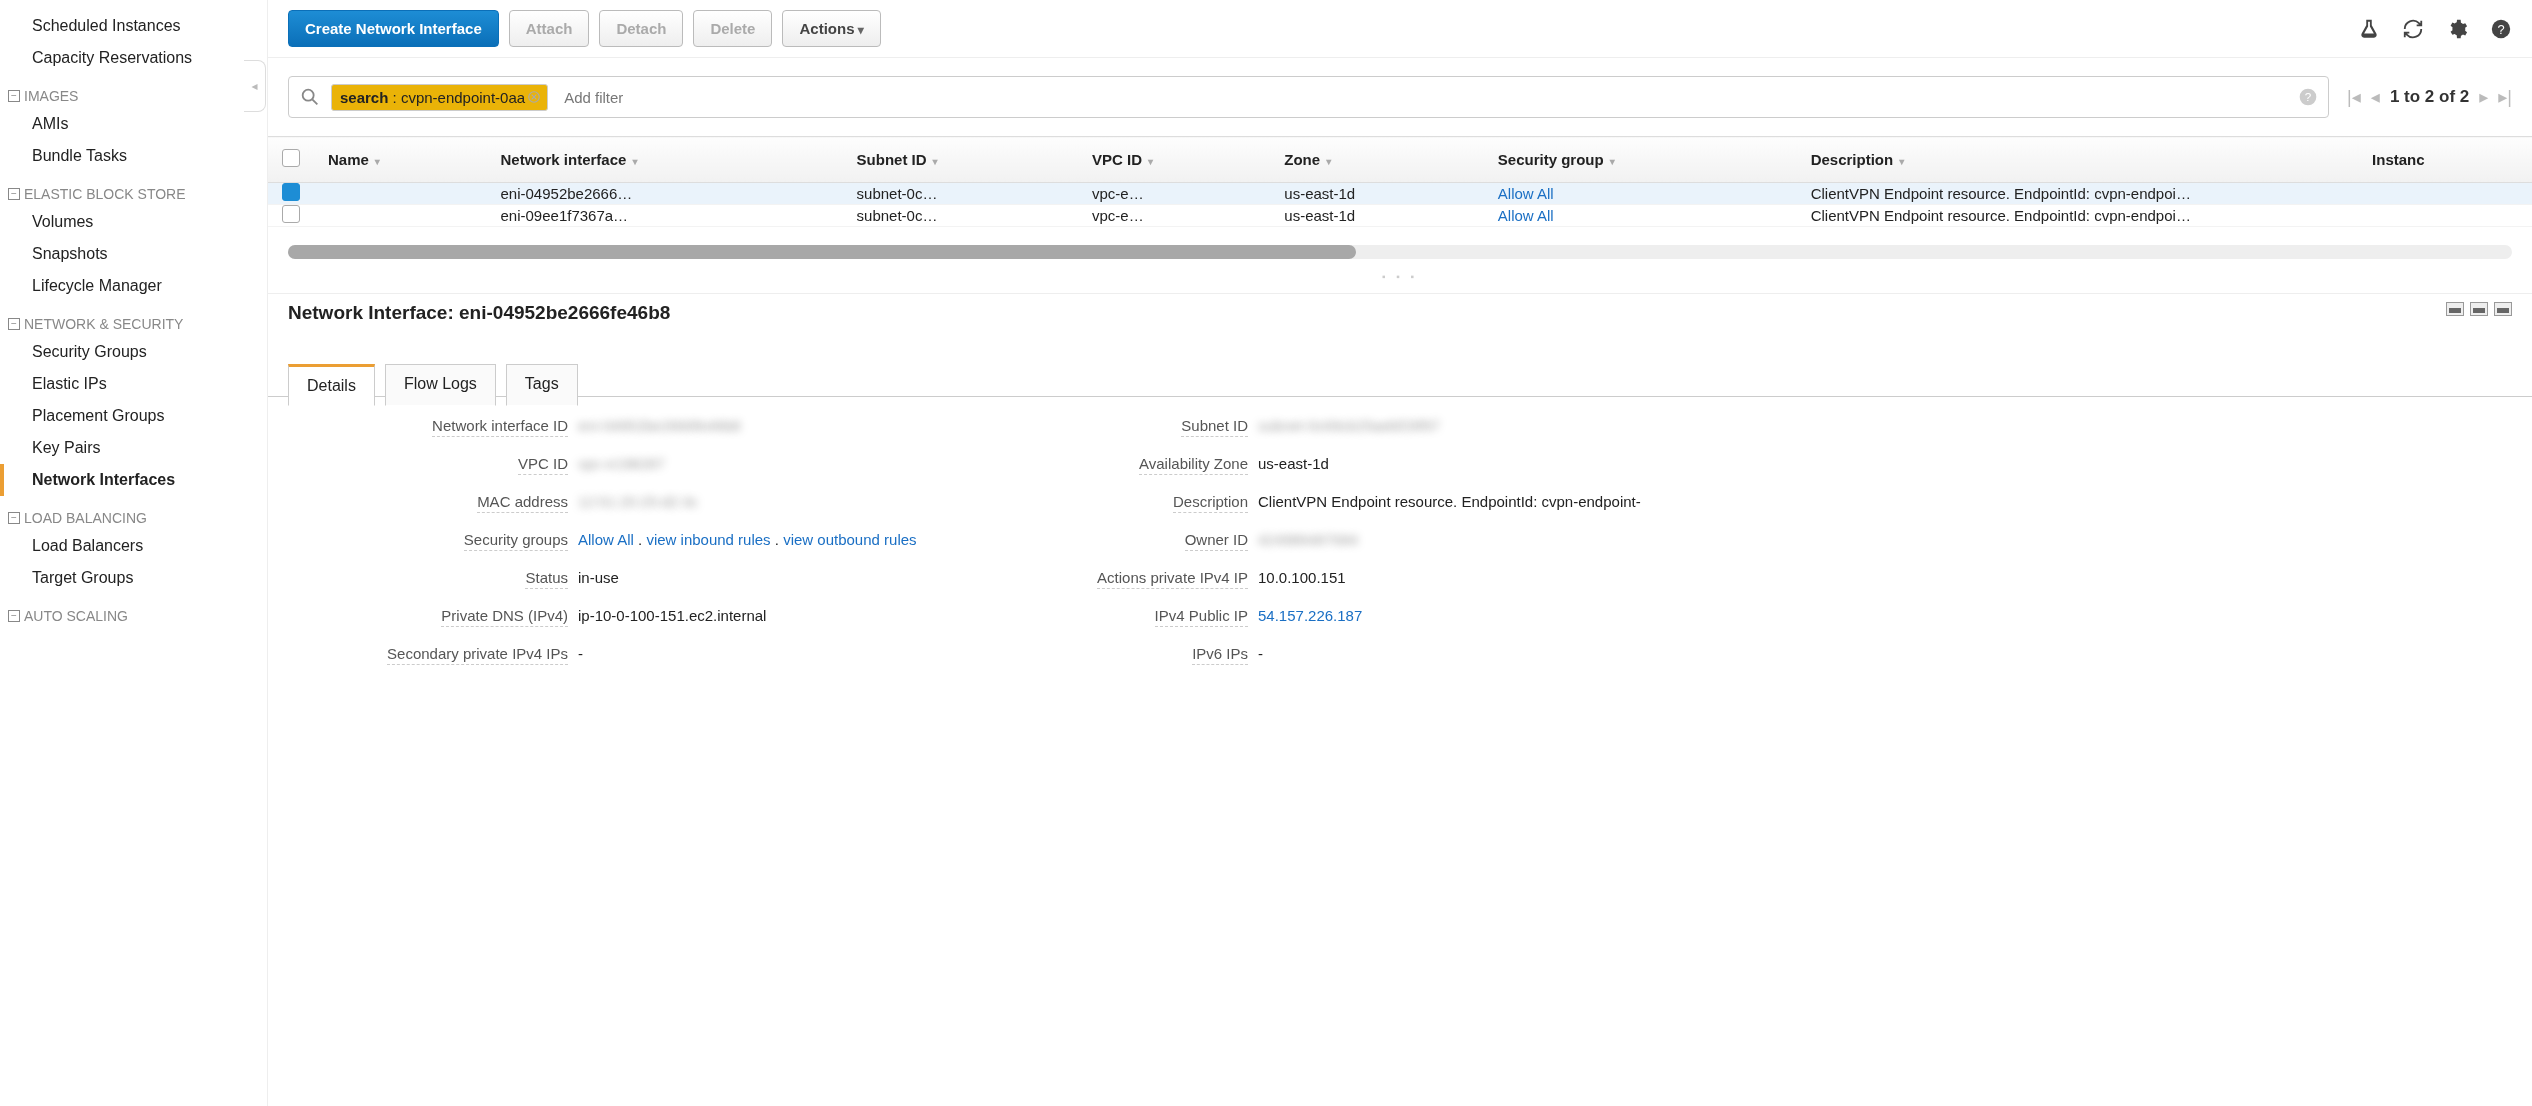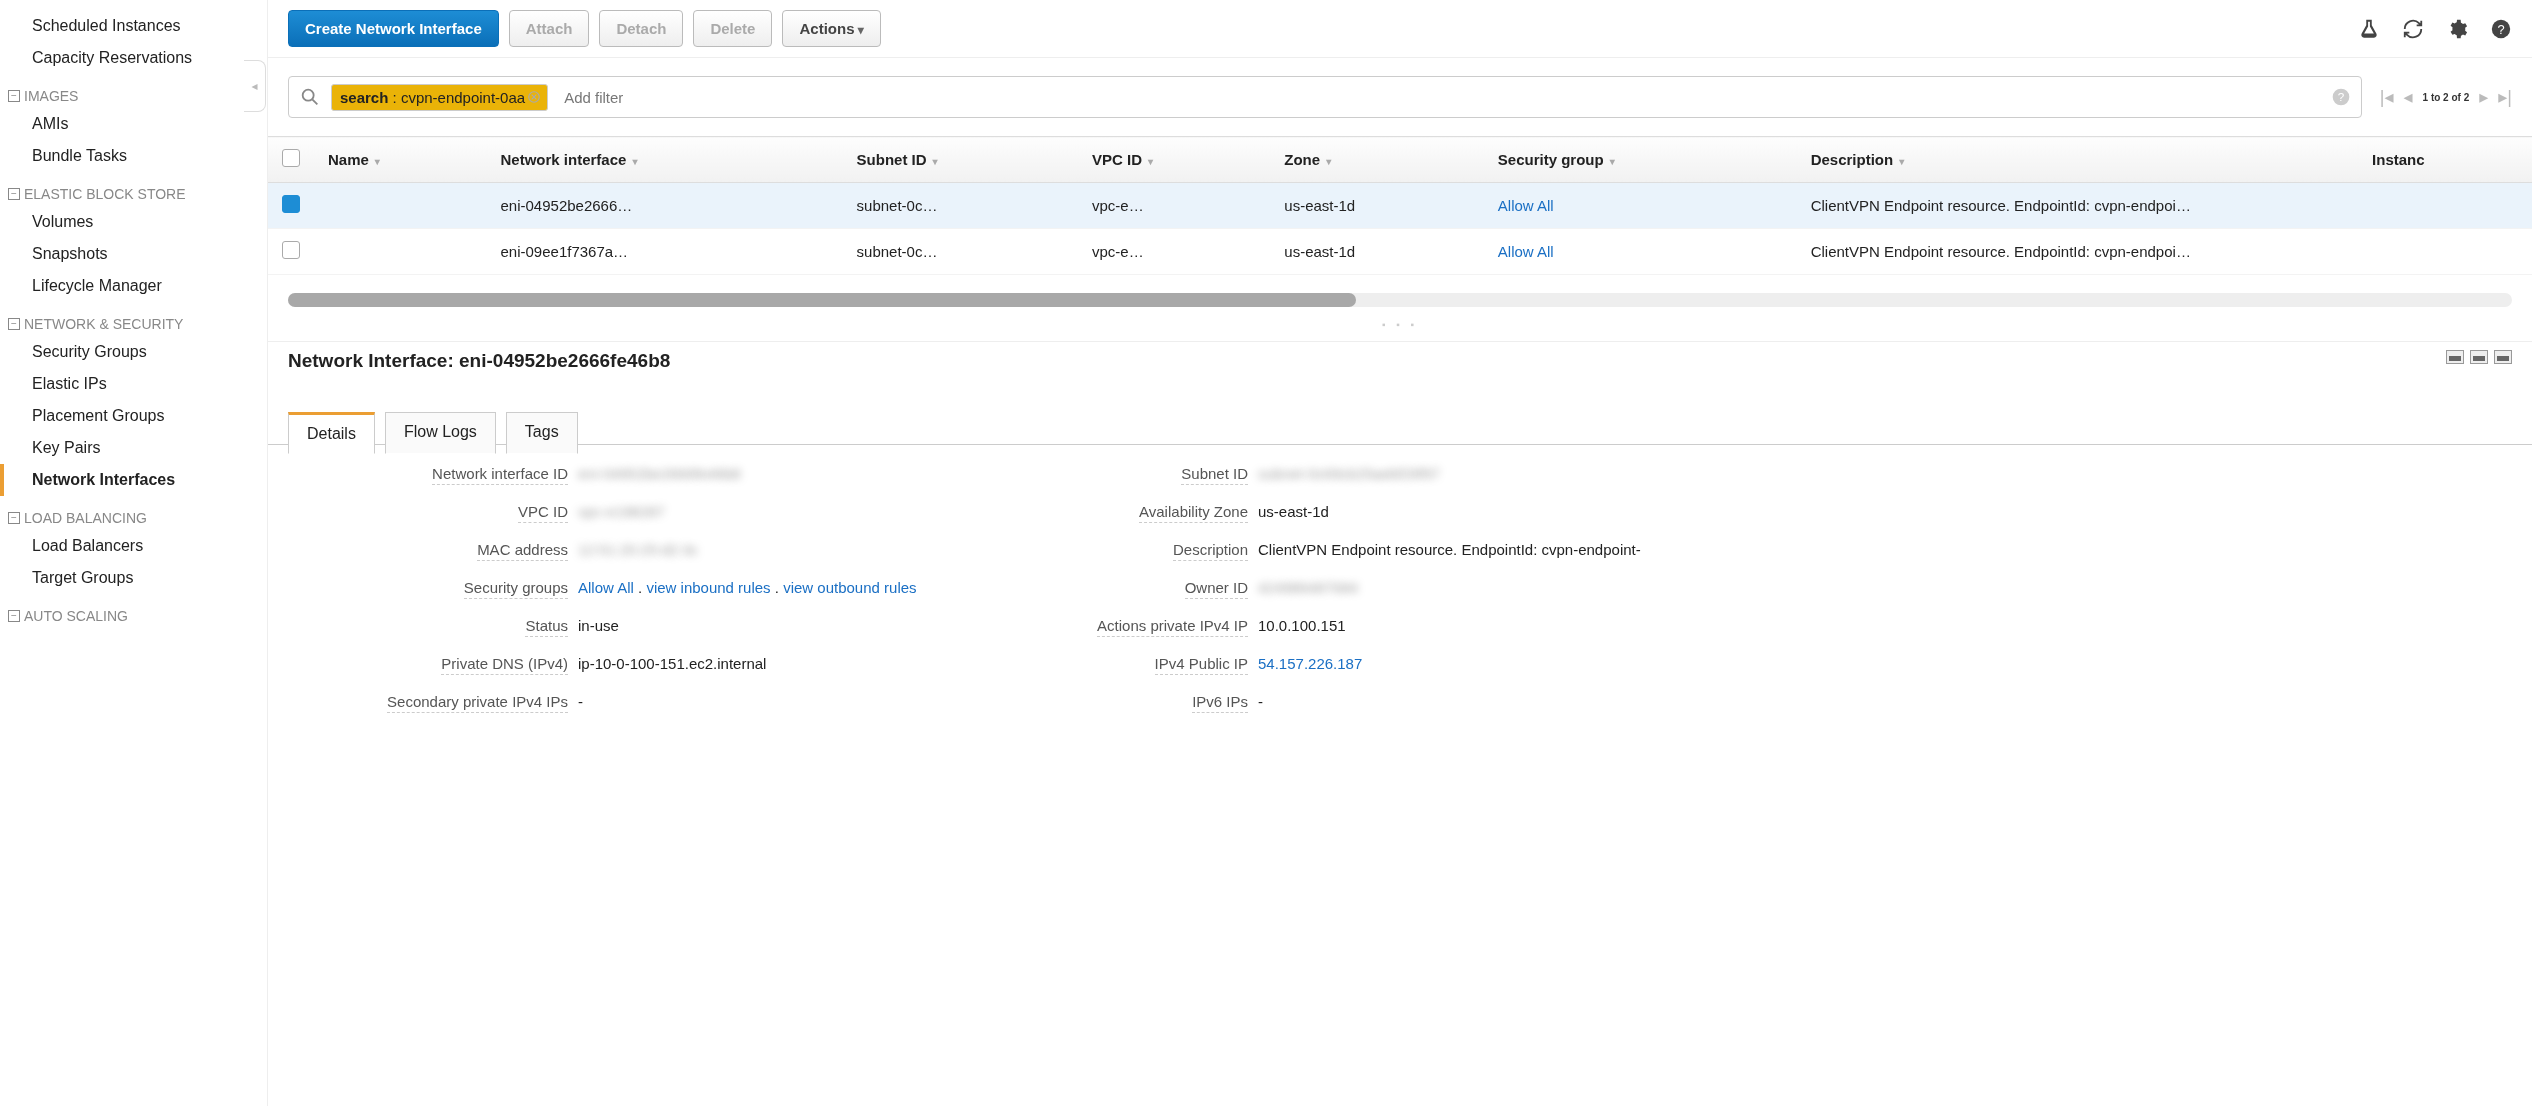--- a/index.html
+++ b/index.html
@@ -21,26 +21,26 @@
 .searchbar-row { padding: 10px 20px; display:flex; align-items:center; gap:18px; }
 .searchbar { flex:1; display:flex; align-items:center; border:1px solid #ccc; border-radius:4px; height:42px; padding:0 10px; background:#fff;}
 .searchbar .mag { width:22px; height:22px; color:#888; flex-shrink:0;}
 .search-tag { margin-left:10px; border:1px solid #ccc; border-radius:3px; padding:4px 22px 4px 8px; font-size:15px; position:relative; background:#eab308;}
 .search-tag b{font-weight:700;}
 .search-tag .x { position:absolute; right:6px; top:50%; transform:translateY(-50%); width:14px; height:14px; color:#aaa; cursor:pointer;}
 .addfilter { margin-left:16px; color:#777; font-size:15px;}
 .searchbar .help { margin-left:auto; width:20px; height:20px; color:#aaa;}
 .pager { display:flex; align-items:center; gap:10px; color:#555;}
 .pager .nav { font-size:18px; color:#bbb; cursor:default;}
-.pager .label { font-size:10px; font-weight:600; color:#333;}
+.pager .label { font-size:17px; font-weight:600; color:#333;}
 .table-wrap { overflow:hidden; }
 .tbl { width:100%; border-collapse:collapse; }
 .tbl th { text-align:left; font-weight:700; font-size:15px; padding:12px 14px; background:linear-gradient(#fdfdfd,#f1f1f1); border-top:1px solid #ddd; border-bottom:1px solid #ddd; white-space:nowrap; position:relative;}
 .tbl th .sort::after{content:"\25BE"; color:#aaa; font-size:10px; margin-left:6px;}
-.tbl td { padding:12px 14px; border-bottom:1px solid #f3f3f3; font-size:15px; white-space:nowrap; overflow:hidden; text-overflow:ellipsis; max-width:260px;}
+.tbl td { padding:0 14px; border-bottom:1px solid #f3f3f3; font-size:15px; white-space:nowrap; overflow:hidden; text-overflow:ellipsis; max-width:260px;}
 .tbl tr.selected { background:#eaf3fb;}
 .chk { width:18px; height:18px; border:1px solid #aaa; border-radius:3px; display:inline-block; background:#fff;}
 .chk.on { background:#1d8dd5; border-color:#1d8dd5;}
 .link { color:#1a6fc4; cursor:pointer;}
 .hscroll { height:14px; background:#eee; margin:10px 20px 0 20px; border-radius:7px; position:relative;}
 .hscroll .thumb{position:absolute; left:0; top:0; height:100%; width:48%; background:#a8a8a8; border-radius:7px;}
 .divider-handle{ height:18px; display:flex; align-items:center; justify-content:center; color:#ccc; letter-spacing:4px; font-size:10px; cursor:row-resize;}
 .detail-header { display:flex; padding:8px 20px 4px 20px; border-top:1px solid #eee;}
 .detail-title { font-size:19px; font-weight:600; }
 .winbtns { margin-left:auto; display:flex; gap:6px;}

